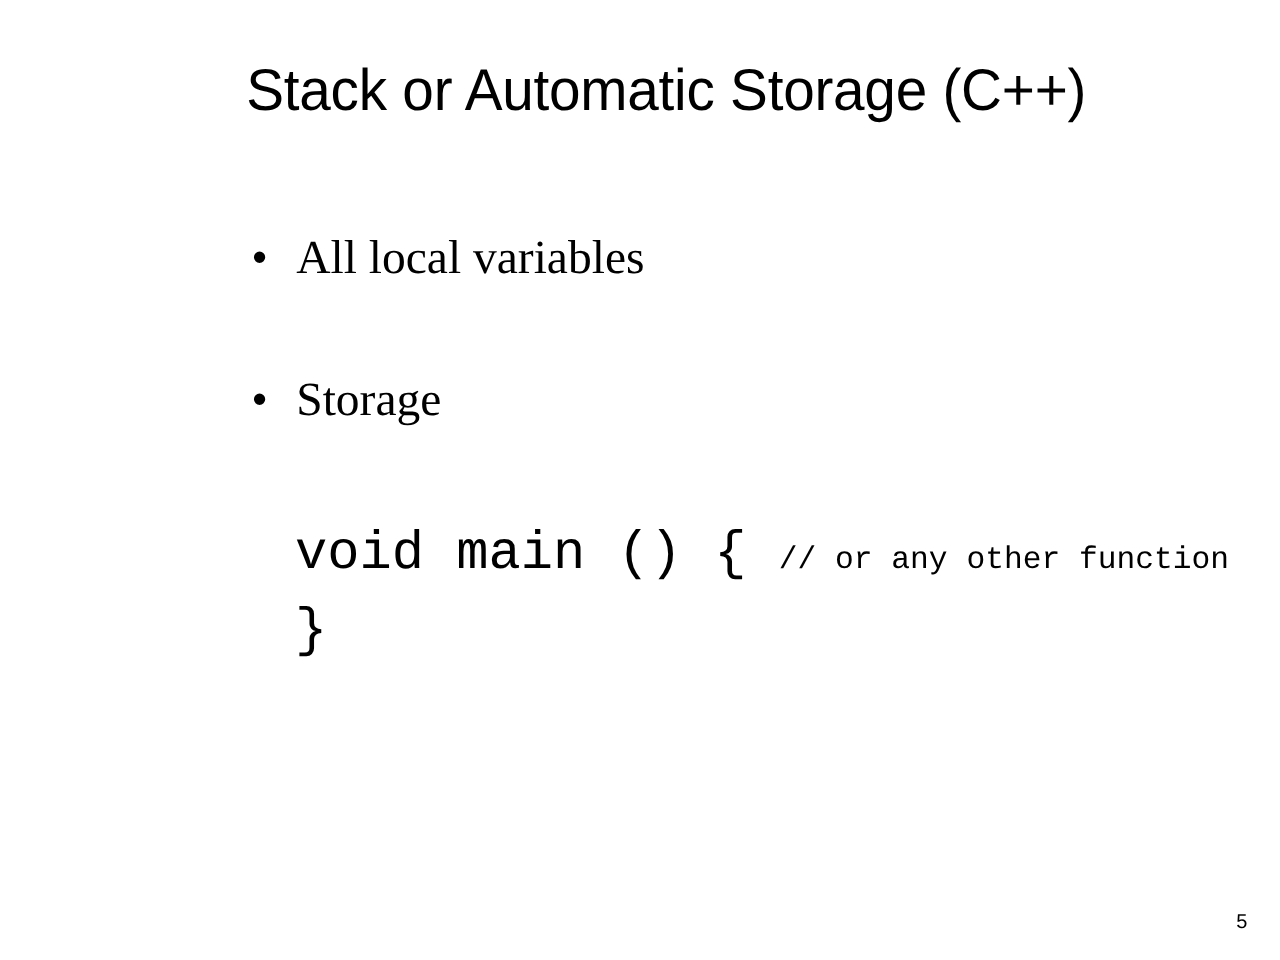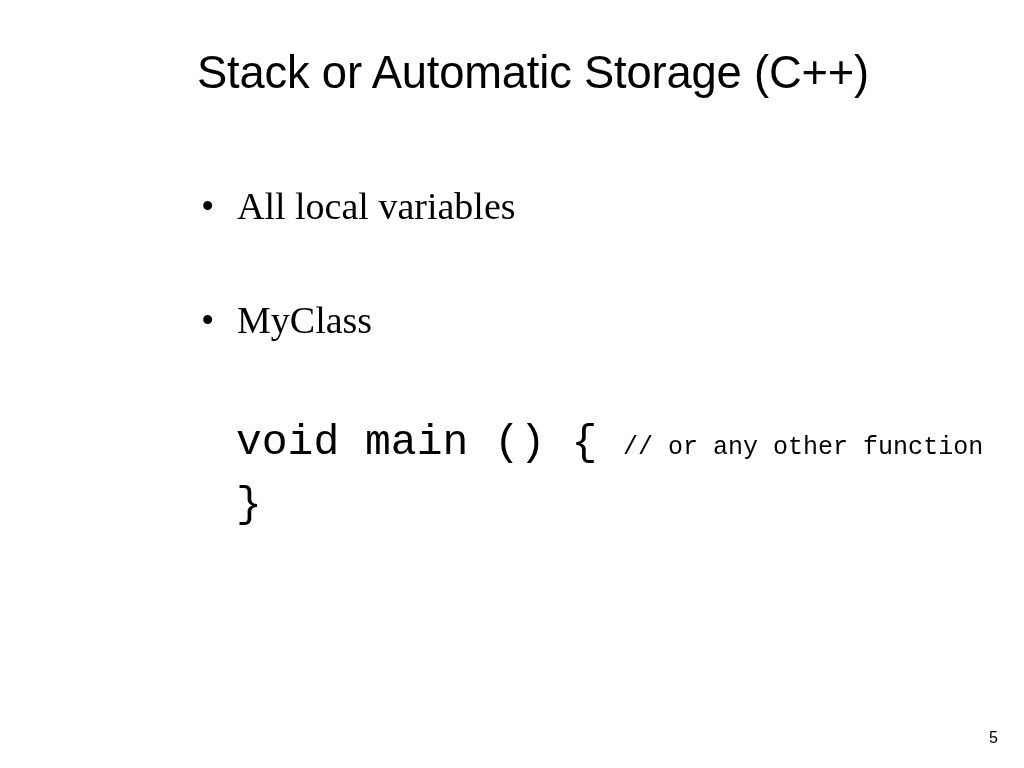--- a/index.html
+++ b/index.html
@@ -114,21 +114,21 @@
 
   <div class="body-area">
 
     <div class="bullet-row">
       <span class="bullet-marker">•</span>
       <span class="bullet-text">All local variables</span>
     </div>
 
     <div class="bullet-row">
       <span class="bullet-marker">•</span>
-      <span class="bullet-text">MyClass</span>
+      <span class="bullet-text">Storage</span>
     </div>
 
   </div>
 
   <div class="code-block">
 
     <div class="code-line"><span>void main () { </span><span class="code-comment">// or any other function</span></div>
 
 
 

